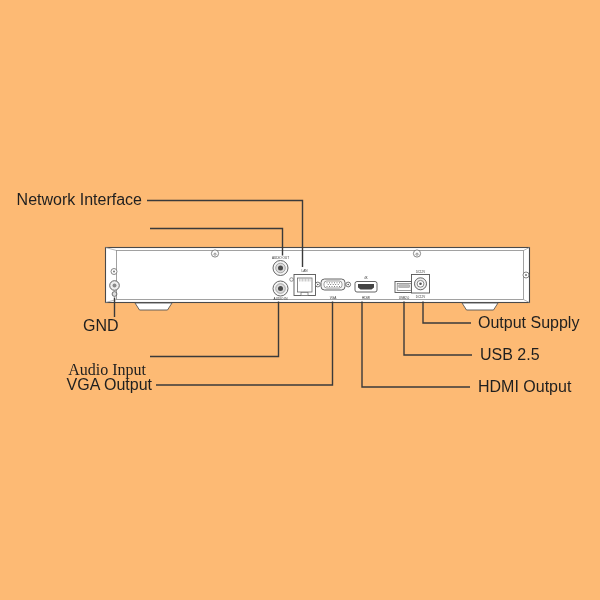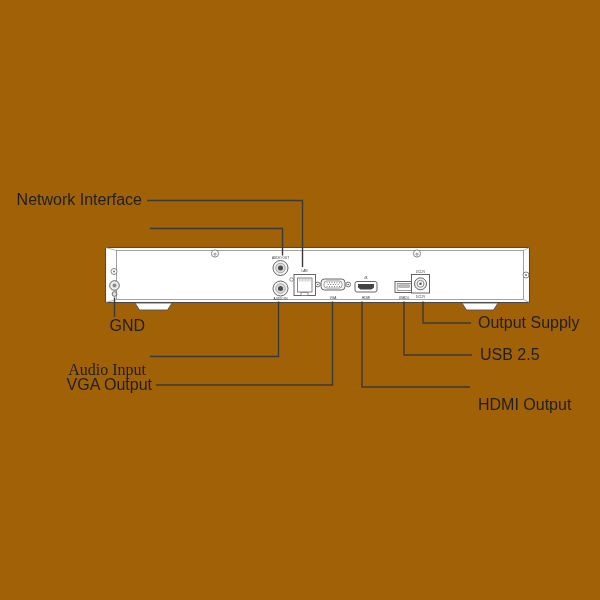--- a/index.html
+++ b/index.html
@@ -1,33 +1,33 @@
 <!DOCTYPE html>
 <html><head>
 <meta charset="utf-8">
 <style>
   html, body { margin: 0; padding: 0; background: #ffffff; }
   #canvas {
     position: relative;
     width: 600px; height: 600px;
-    background: #a16207;
+    background: #fdba74;
     font-family: "Liberation Sans", sans-serif;
     overflow: hidden;
   }
   #diagram-svg { position: absolute; left: 0; top: 0; }
   .callout-label {
     position: absolute;
     font-size: 16px;
     line-height: 18px;
     color: #1f1f1f;
     white-space: nowrap;
   }
   .callout-label.align-right { text-align: right; }
   .callout-label.align-left  { text-align: left; }
-  .callout-label.align-center{ text-align: right; }
+  .callout-label.align-center{ text-align: left; }
   .port-text {
     font-family: "Liberation Sans", sans-serif;
     fill: #333333;
   }
 </style>
 </head>
 <body>
 
 <div id="canvas">
 
@@ -159,15 +159,15 @@
   <div class="callout-label align-center" style="left:83px; width:62px; top:317px;">GND</div>
 
   <div class="callout-label align-right" style="left:0; width:146px; top:361px;font-family:Liberation Serif, serif;">Audio Input</div>
 
   <div class="callout-label align-right" style="left:0; width:152px; top:376px;">VGA Output</div>
 
   <div class="callout-label align-left" style="left:478px; top:314px;">Output Supply</div>
 
   <div class="callout-label align-left" style="left:480px; top:346px;">USB 2.5</div>
 
-  <div class="callout-label align-left" style="left:478px; top:396px;">HDMI Output</div>
+  <div class="callout-label align-left" style="left:478px; top:378px;">HDMI Output</div>
 
 </div>
 
 </body></html>

